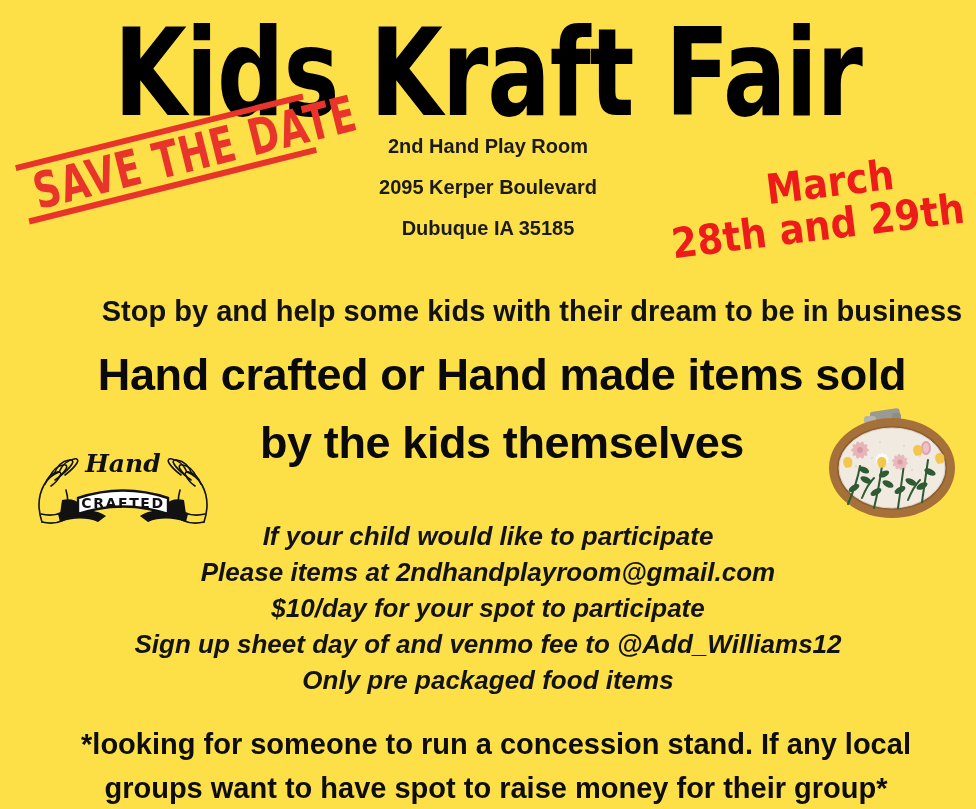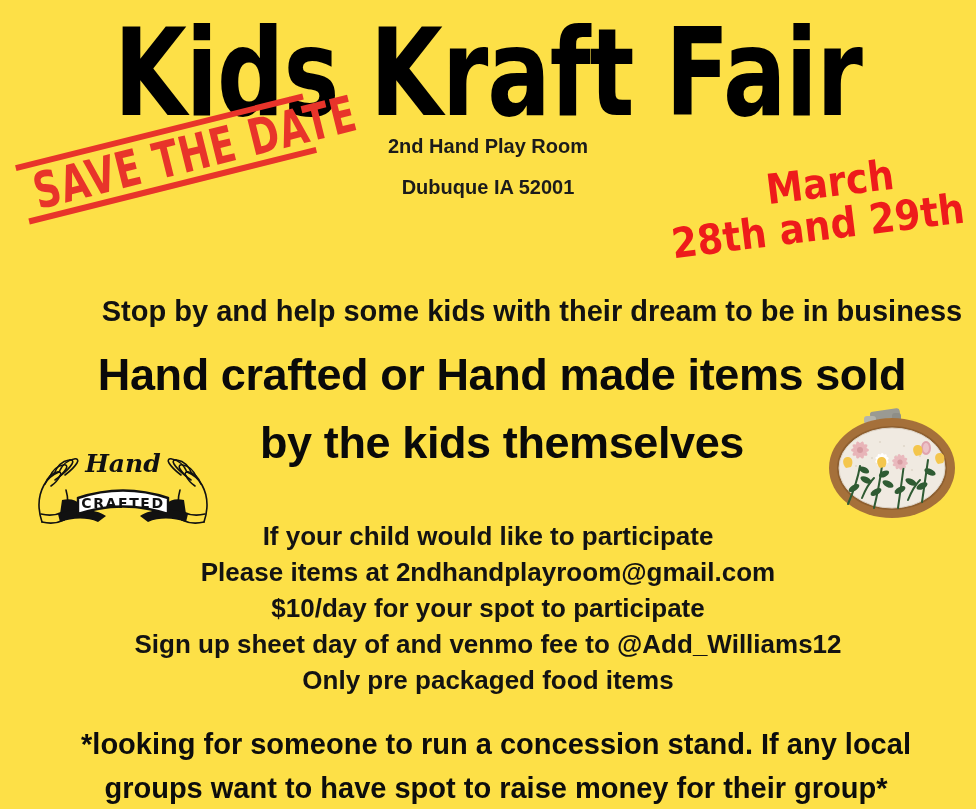--- a/index.html
+++ b/index.html
@@ -151,21 +151,21 @@
     position: absolute;
     top: 518px;
     left: 0;
     width: 976px;
     text-align: center;
     font-size: 26px;
     font-weight: bold;
     line-height: 36px;
     color: #131313;
   }
-  .details div { white-space: nowrap; }
+  .details div { white-space: nowrap; font-style: italic; }
 
   .footnote {
     position: absolute;
     top: 722px;
     left: 8px;
     width: 976px;
     text-align: center;
     font-size: 29px;
     font-weight: bold;
     line-height: 44px;
@@ -197,21 +197,22 @@
   <div class="title">Kids Kraft Fair</div>
 
   <div class="stamp">
     <div class="stamp-rule top"></div>
     <div class="stamp-text">SAVE THE DATE</div>
     <div class="stamp-rule bottom"></div>
   </div>
 
   <div class="venue">
     <div class="venue-line">2nd Hand Play Room</div>
-    <div class="venue-line">Dubuque IA 52001</div>
+    <div class="venue-line">2095 Kerper Boulevard</div>
+    <div class="venue-line">Dubuque IA 35185</div>
   </div>
 
   <div class="date-block">
     <div class="date-line1">March</div>
     <div class="date-line2">28th and 29th</div>
   </div>
 
   <div class="tagline">Stop by and help some kids with their dream to be in business</div>
 
   <div class="headline">

